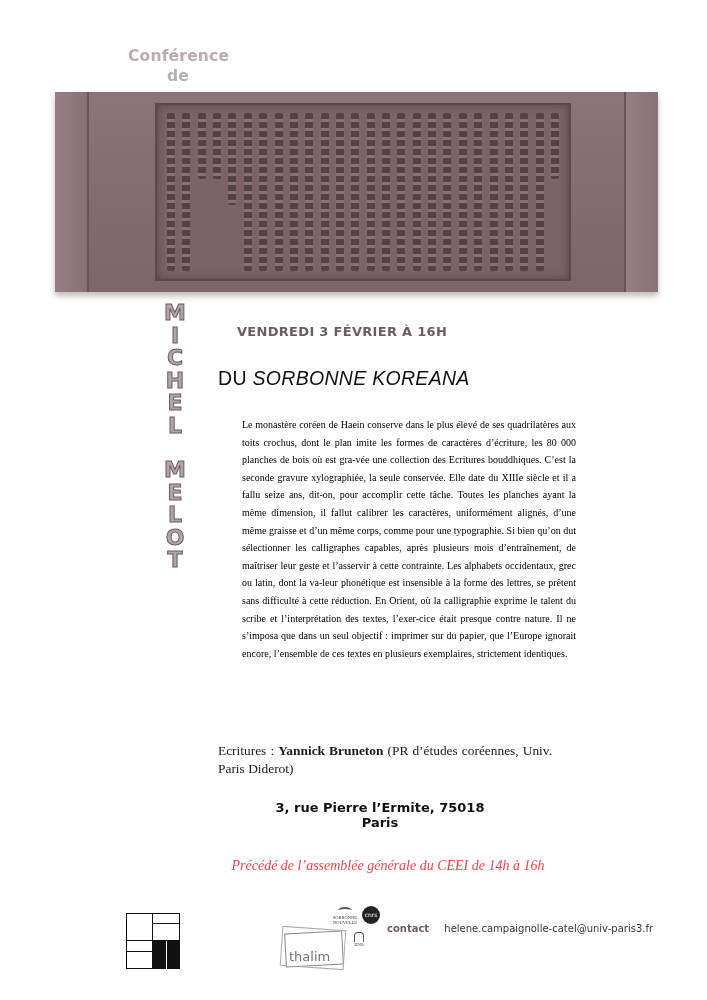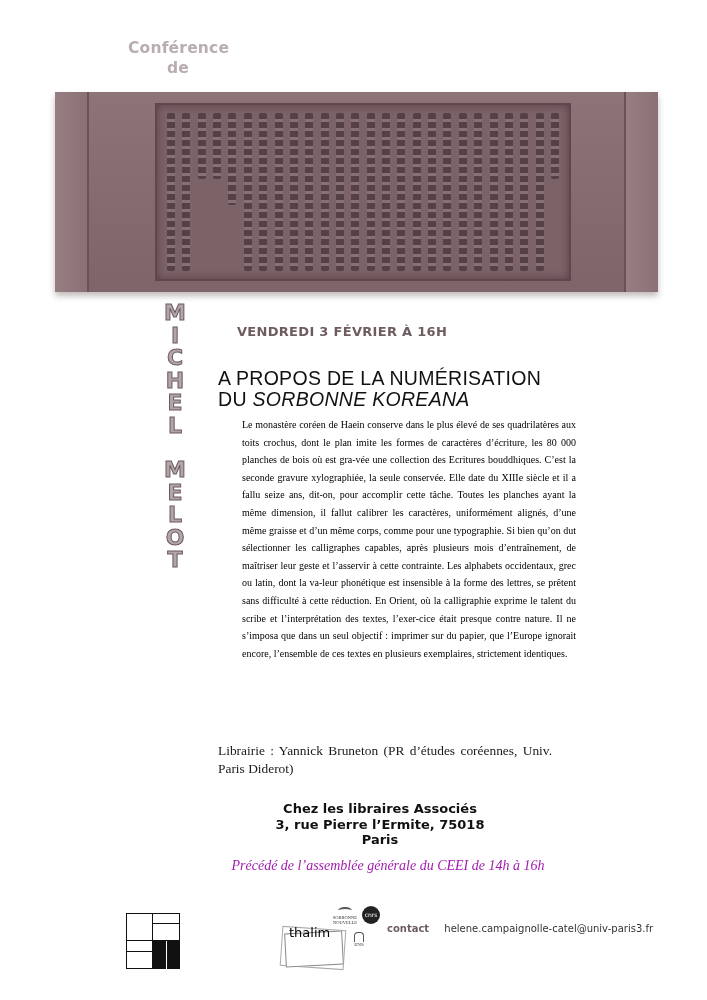--- a/index.html
+++ b/index.html
@@ -1,19 +1,19 @@
 <!DOCTYPE html>
 <html><head>
   <meta charset="utf-8">
   <style>
     html, body { margin: 0; padding: 0; background: #ffffff; }
     body { width: 707px; height: 1000px; position: relative; overflow: hidden; }
 
     .conf-title {
-      position: absolute; left: 128px; top: 38px; width: 100px;
+      position: absolute; left: 128px; top: 46px; width: 100px;
       text-align: center;
       font-family: "DejaVu Sans", sans-serif; font-weight: bold;
       font-size: 15.5px; line-height: 20px; color: #b9adaf;
       letter-spacing: 0.2px;
     }
 
     
     .woodblock {
       position: absolute; left: 55px; top: 92px; width: 603px; height: 200px;
       background: linear-gradient(180deg, #8c7479 0%, #856c71 50%, #7d656a 100%);
@@ -74,34 +74,34 @@
       font-family: "Liberation Serif", serif;
       font-size: 10px; line-height: 17.6px; color: #000000;
       text-align: justify; hyphens: manual; margin-left: 24px;
     }
     .discutant {
       position: absolute; left: 218px; top: 742px; width: 334px;
       font-family: "Liberation Serif", serif;
       font-size: 13.4px; line-height: 17.6px; color: #1a1a1a;
       text-align: justify;
     }
-    .discutant b { font-weight: normal; }
+    .discutant b { font-weight: bold; }
 
     .venue {
       position: absolute; left: 260px; top: 800px; width: 240px; text-align: center;
       font-family: "DejaVu Sans", sans-serif;
     }
     .venue-name { font-weight: bold; font-size: 13px; color: #111; line-height: 17px; }
     .venue-addr { font-weight: bold; font-size: 13px; color: #111; line-height: 15px; }
     .venue-note { font-size: 9.5px; color: #666; line-height: 15px; }
 
     .preceded {
       position: absolute; left: 218px; top: 858px; width: 340px; text-align: center;
       font-family: "Liberation Serif", serif; font-style: italic;
-      font-size: 14px; color: #a21caf;
+      font-size: 14px; color: #ef4444;
     }
 
     
     .ceei-logo { position: absolute; left: 126px; top: 913px; width: 140px; height: 58px; }
     .ceei-grid { position: absolute; left: 0; top: 0; width: 54px; height: 56px; }
     .ceei-grid div { position: absolute; border: 1px solid #111; box-sizing: border-box; background: #fff; }
     .ceei-grid .blk { background: #111; }
     .ceei-text {
       position: absolute; left: 57px; top: 0;
       font-family: "Liberation Serif", serif; font-size: 11.5px; line-height: 14px; color: #111;
@@ -111,22 +111,22 @@
     .thalim-logo { position: absolute; left: 281px; top: 924px; width: 66px; height: 46px; }
     .thalim-frame {
       position: absolute; left: 4px; top: 8px; width: 56px; height: 32px;
       border: 1px solid #888; background: #fff; transform: rotate(-3deg);
     }
     .thalim-frame2 {
       position: absolute; left: 0px; top: 4px; width: 62px; height: 38px;
       border: 1px solid #aaa; transform: rotate(4deg);
     }
     .thalim-text {
-      position: absolute; left: 8px; top: 1px;
-      font-family: "DejaVu Sans", sans-serif; font-size: 13px; color: #000000;
+      position: absolute; left: 8px; top: 25px;
+      font-family: "DejaVu Sans", sans-serif; font-size: 13px; color: #737373;
     }
 
     .sorbonne {
       position: absolute; left: 328px; top: 907px; width: 34px; text-align: center;
       font-family: "Liberation Serif", serif; font-size: 4.5px; line-height: 5px; color: #333;
     }
     .sorbonne-roof { width: 14px; height: 5px; margin: 0 auto 1px; border-top: 2px solid #555; border-radius: 50% 50% 0 0; }
     .cnrs {
       position: absolute; left: 362px; top: 906px; width: 18px; height: 18px; border-radius: 50%;
       background: #222; color: #fff; font-family: "DejaVu Sans", sans-serif; font-size: 6px;
@@ -199,32 +199,30 @@
   <span>M</span>
   <span>E</span>
   <span>L</span>
   <span>O</span>
   <span>T</span>
 </div>
 
 <div class="date">VENDREDI 3 FÉVRIER À 16H</div>
 
 <div class="title">
-  <div>A PROPOS DE LA NUMÉRISATION</div>
   <div><span>DU </span><em>SORBONNE KOREANA</em></div>
 </div>
 
 <div class="body-text">Le monastère coréen de Haein conserve dans le plus élevé de ses quadrilatères aux toits crochus, dont le plan imite les formes de caractères d’écriture, les 80 000 planches de bois où est gra-vée une collection des Ecritures bouddhiques. C’est la seconde gravure xylographiée, la seule conservée. Elle date du XIIIe siècle et il a fallu seize ans, dit-on, pour accomplir cette tâche. Toutes les planches ayant la même dimension, il fallut calibrer les caractères, uniformément alignés, d’une même graisse et d’un même corps, comme pour une typographie. Si bien qu’on dut sélectionner les calligraphes capables, après plusieurs mois d’entraînement, de maîtriser leur geste et l’asservir à cette contrainte. Les alphabets occidentaux, grec ou latin, dont la va-leur phonétique est insensible à la forme des lettres, se prêtent sans difficulté à cette réduction. En Orient, où la calligraphie exprime le talent du scribe et l’interprétation des textes, l’exer-cice était presque contre nature. Il ne s’imposa que dans un seul objectif : imprimer sur du papier, que l’Europe ignorait encore, l’ensemble de ces textes en plusieurs exemplaires, strictement identiques.</div>
 
 <div class="discutant">
-  <span>Librairie : </span><b>Yannick Bruneton</b><span> (PR d’études coréennes, Univ. Paris Diderot)</span>
+  <span>Ecritures : </span><b>Yannick Bruneton</b><span> (PR d’études coréennes, Univ. Paris Diderot)</span>
 </div>
 
 <div class="venue">
-  <div class="venue-name">Chez les libraires Associés</div>
   <div class="venue-addr">3, rue Pierre l’Ermite, 75018 Paris</div>
 </div>
 
 <div class="preceded">Précédé de l’assemblée générale du CEEI de 14h à 16h</div>
 
 <div class="ceei-logo">
   <div class="ceei-grid">
     <div style="left:0;top:0;width:27px;height:28px;"></div>
     <div style="left:26px;top:0;width:28px;height:11px;"></div>
     <div style="left:26px;top:10px;width:28px;height:18px;"></div>

